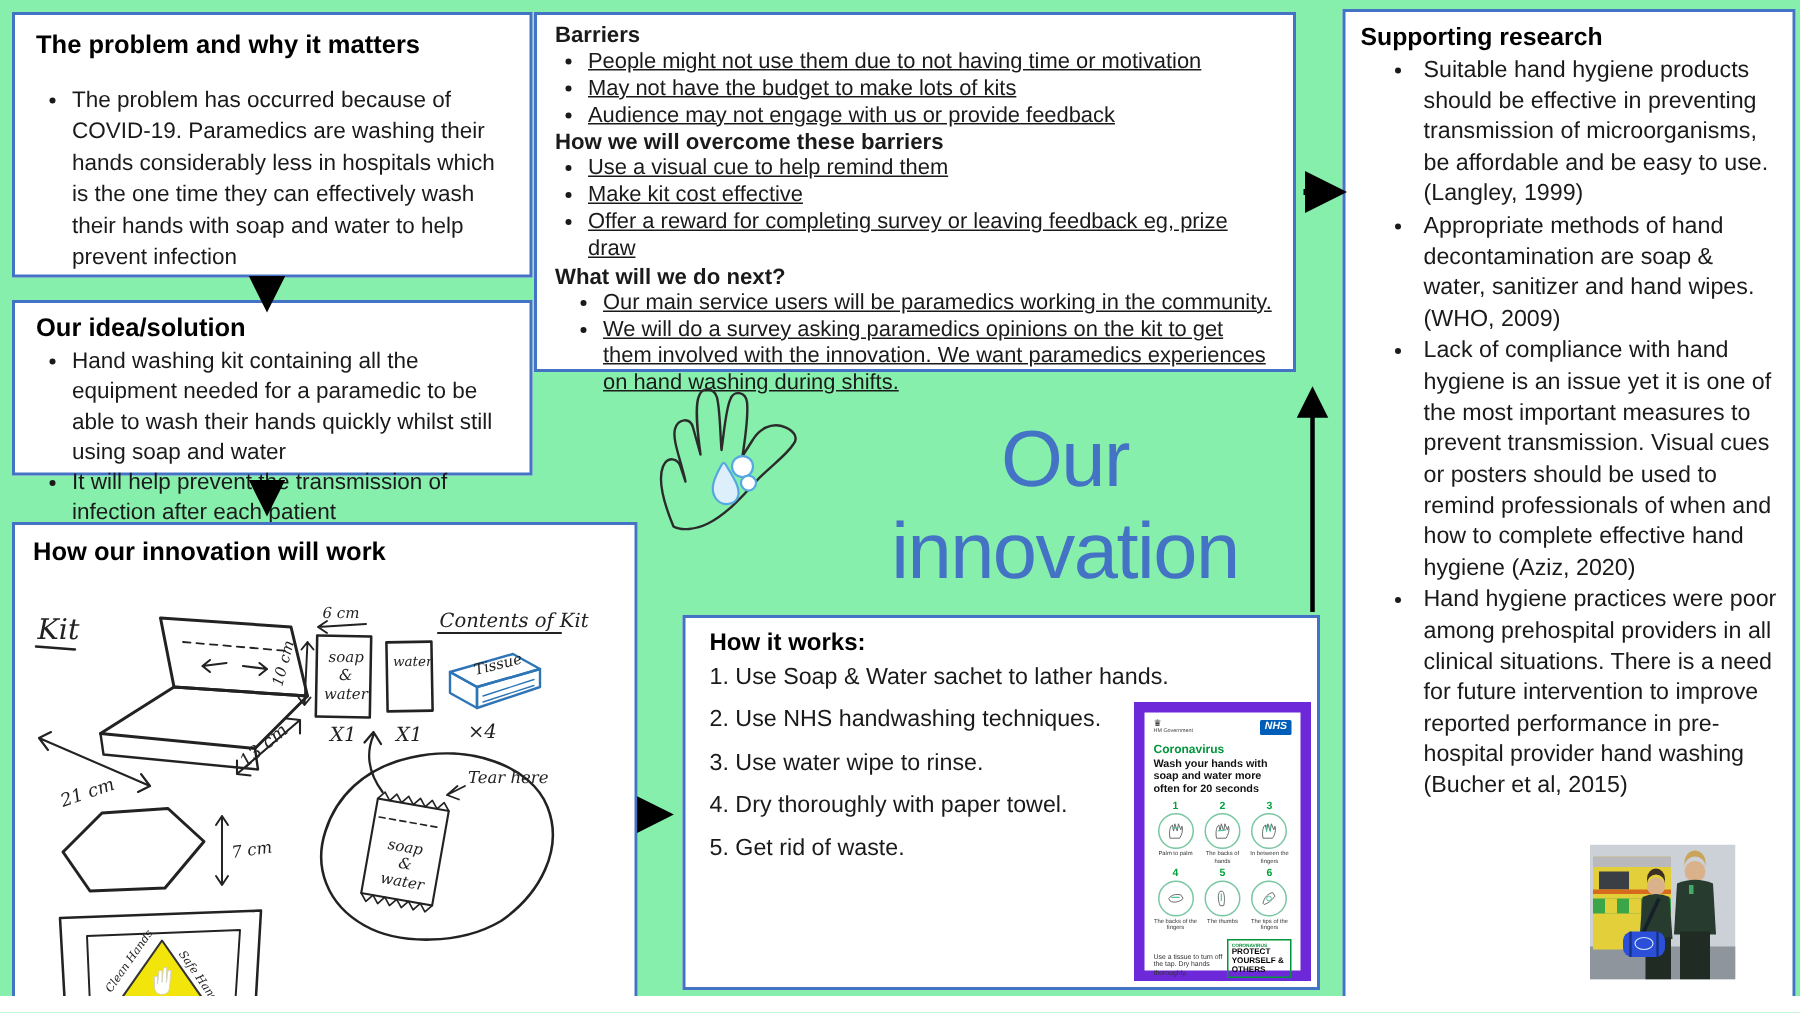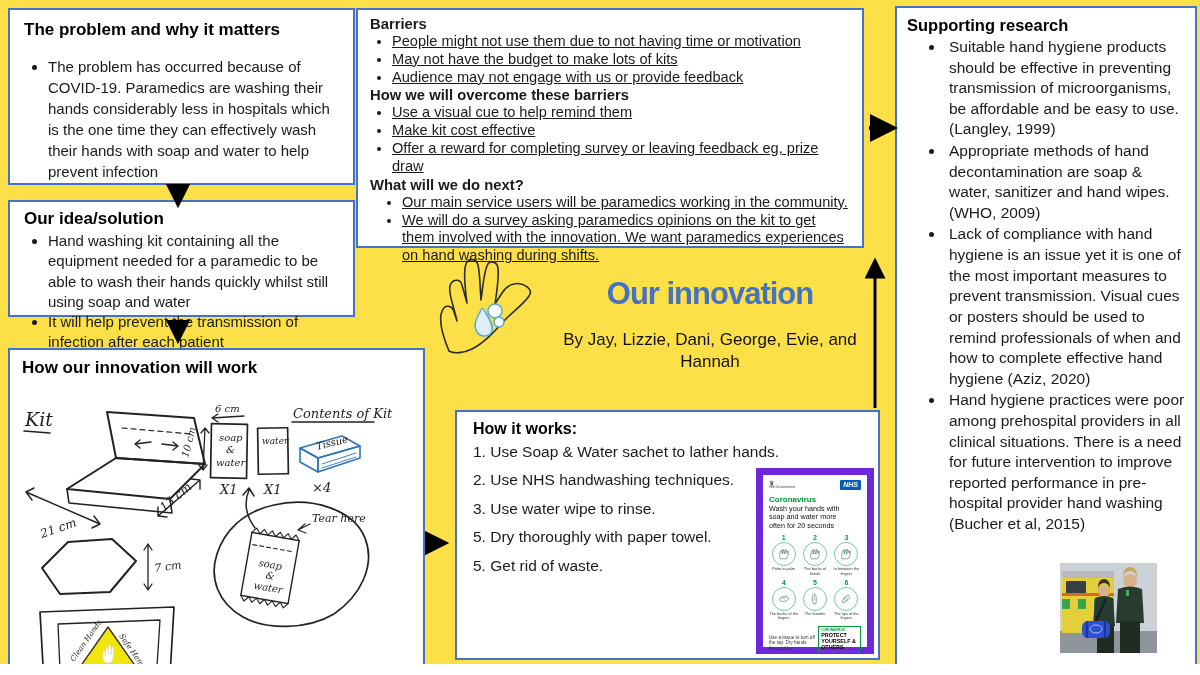--- a/index.html
+++ b/index.html
@@ -1,16 +1,16 @@
 <!DOCTYPE html>
 <html><head>
 <meta charset="utf-8">
 <style>
   html,body{margin:0;padding:0;background:#fff;}
-  .canvas{position:relative;width:1200px;height:664px;background:#fde047;overflow:hidden;
+  .canvas{position:relative;width:1200px;height:664px;background:#86efac;overflow:hidden;
           font-family:"Liberation Sans",sans-serif;color:#1a1a1a;}
   .box{position:absolute;background:#fff;border:2px solid #4472C4;box-sizing:border-box;}
   .box-title{font-weight:bold;font-size:17px;color:#000;}
   ul.bul{margin:0;padding-left:24px;}
   ul.bul li{margin:0;}
   
   #problem{left:8px;top:8px;width:347px;height:177px;padding:10px 14px;}
   #problem .box-title{margin-bottom:16px;}
   #problem li{font-size:15px;line-height:1.4;}
   
@@ -31,35 +31,35 @@
   #research .box-title{font-size:16.5px;margin-bottom:2px;}
   #research ul.bul{padding-left:38px;}
   #research li{font-size:15.5px;line-height:1.33;padding-left:4px;margin-bottom:1px;}
   
   #hiw{left:455px;top:410px;width:425px;height:250px;padding:8px 16px;}
   #hiw .box-title{font-size:16px;margin-bottom:4px;}
   #hiw ol{margin:0;padding:0;list-style:none;}
   #hiw li{font-size:15.5px;line-height:1.25;margin-bottom:9px;}
   
   #centre{position:absolute;left:545px;top:276px;width:330px;text-align:center;}
-  #centre .big-title{font-size:31px;font-weight:bold;color:#4472C4;letter-spacing:-1px;}
+  #centre .big-title{font-size:53px;font-weight:normal;color:#4472C4;letter-spacing:-1px;}
   #centre .byline{font-size:17px;color:#111;margin-top:17px;line-height:1.3;}
   #hand-art{position:absolute;left:433px;top:255px;width:118px;height:100px;}
   
   #arrows{position:absolute;left:0;top:0;width:1200px;height:675px;pointer-events:none;}
   
   .poster{position:absolute;left:299px;top:56px;width:118px;height:186px;background:#fff;
           border:7px solid #6d28d9;box-sizing:border-box;padding:5px 6px;}
   .poster-top{display:flex;justify-content:space-between;align-items:flex-start;height:12px;}
   .crest{font-size:6px;color:#222;line-height:1;}
   .crest .gv{font-size:3.6px;color:#444;display:block;}
   .nhslogo{background:#005EB8;color:#fff;font-weight:bold;font-style:italic;font-size:7px;
            line-height:10px;padding:0 3px;border-radius:1px;}
   .p-head{color:#009639;font-weight:bold;font-size:8px;margin-top:3px;}
-  .p-sub{font-weight:normal;font-size:7.2px;line-height:1.18;color:#111;width:82px;margin-top:1px;}
+  .p-sub{font-weight:bold;font-size:7.2px;line-height:1.18;color:#111;width:82px;margin-top:1px;}
   .p-grid{display:grid;grid-template-columns:repeat(3,1fr);margin-top:4px;column-gap:2px;row-gap:3px;}
   .p-cell{text-align:center;}
   .p-num{color:#00A33B;font-weight:bold;font-size:7px;line-height:1;}
   .p-circle{width:22px;height:22px;border:1px solid #7ac7a3;border-radius:50%;margin:1px auto 1px;
             display:flex;align-items:center;justify-content:center;}
   .p-lbl{font-size:3.9px;line-height:1.1;color:#333;}
   .p-foot{display:flex;justify-content:space-between;margin-top:5px;align-items:flex-end;}
   .p-tip{font-size:4.6px;color:#333;width:56px;line-height:1.25;}
   .p-badge{border:1px solid #009639;padding:1px 2px;width:42px;text-align:left;}
   .p-badge .tb{font-size:3.2px;color:#009639;font-weight:bold;}
@@ -256,21 +256,21 @@
       <span>Hannah</span>
     </div>
   </div>
 
   <div class="box" id="hiw">
     <div class="box-title">How it works:</div>
     <ol>
       <li>1. Use Soap &amp; Water sachet to lather hands.</li>
       <li>2. Use NHS handwashing techniques.</li>
       <li>3. Use water wipe to rinse.</li>
-      <li>5. Dry thoroughly with paper towel.</li>
+      <li>4. Dry thoroughly with paper towel.</li>
       <li>5. Get rid of waste.</li>
     </ol>
 
     <div class="poster">
       <div class="poster-top">
         <div class="crest">♛<span class="gv">HM Government</span></div>
         <div class="nhslogo">NHS</div>
       </div>
       <div class="p-head">Coronavirus</div>
       <div class="p-sub">Wash your hands with soap and water more often for 20 seconds</div>

